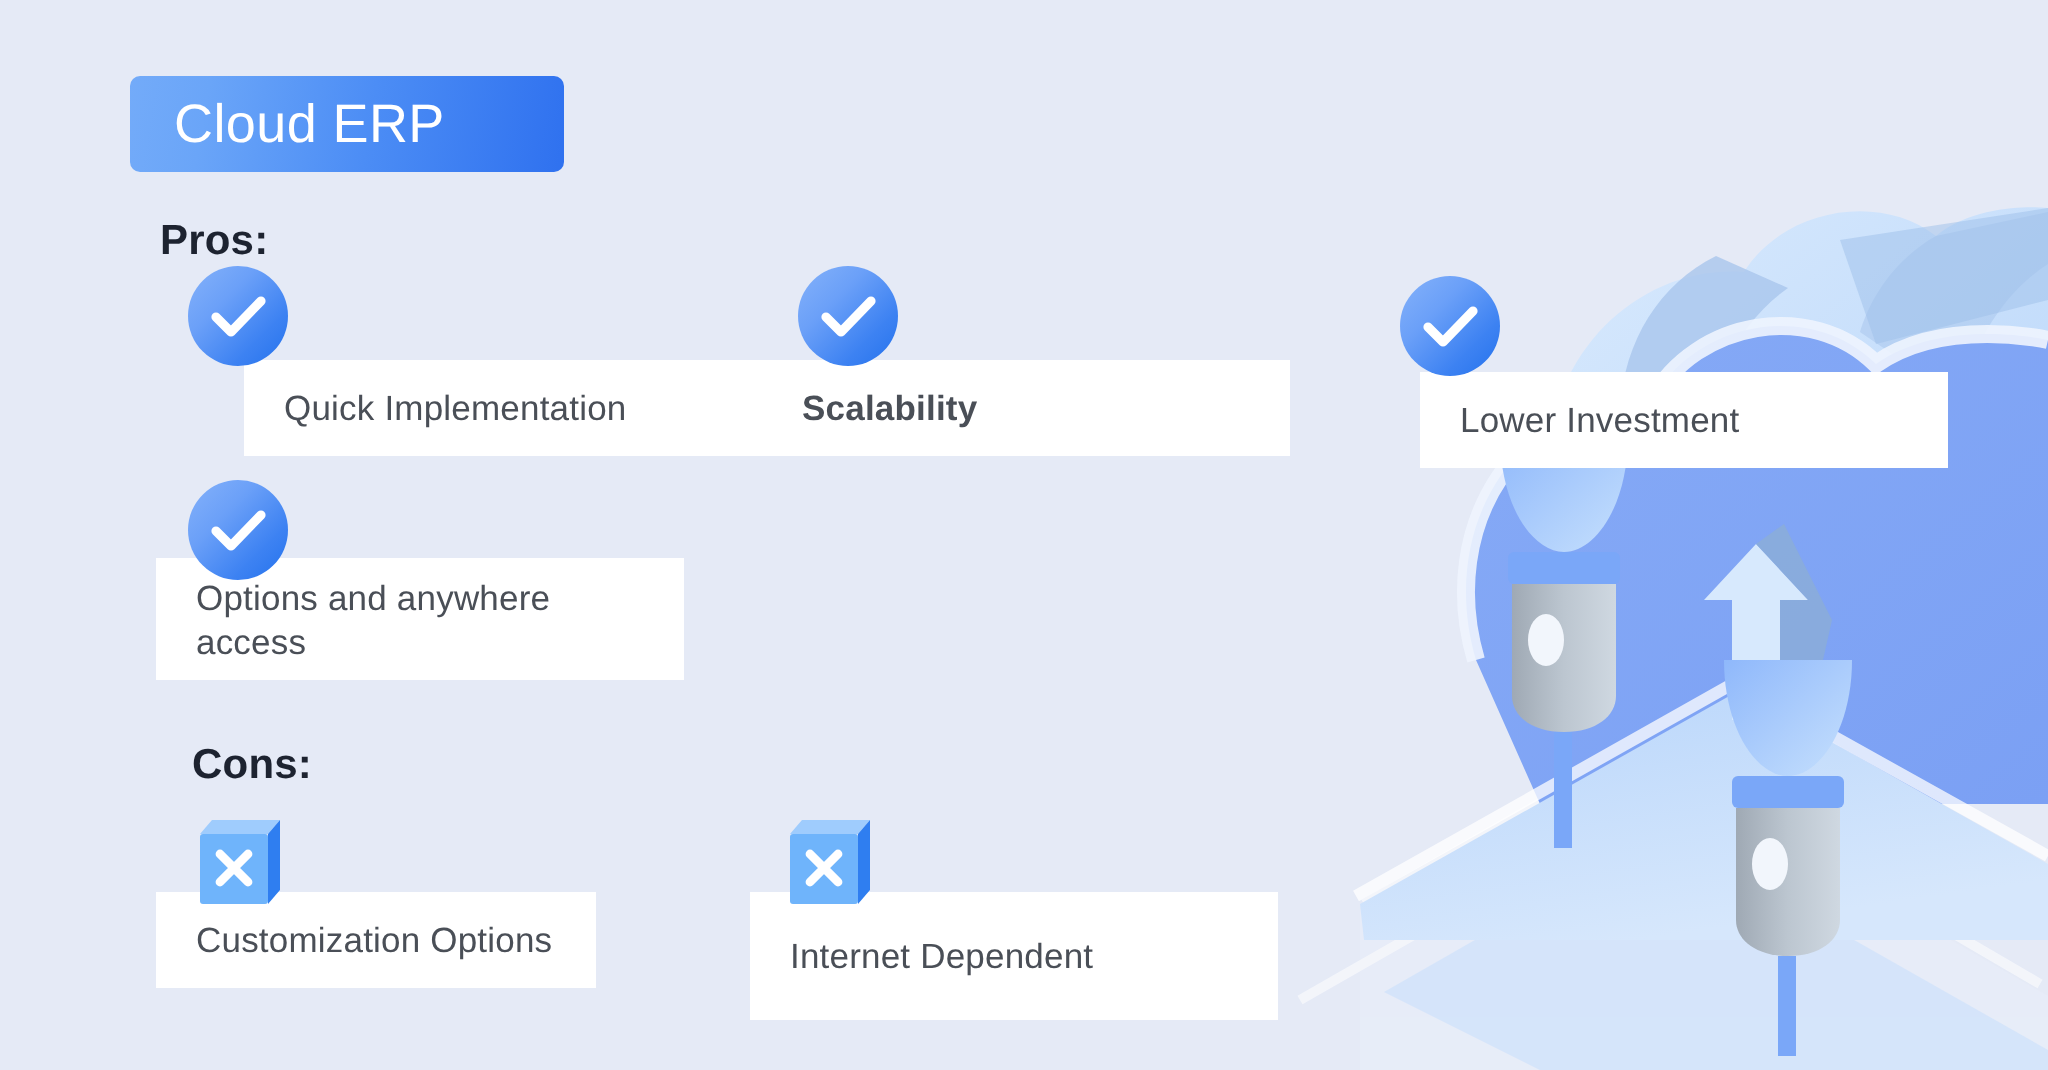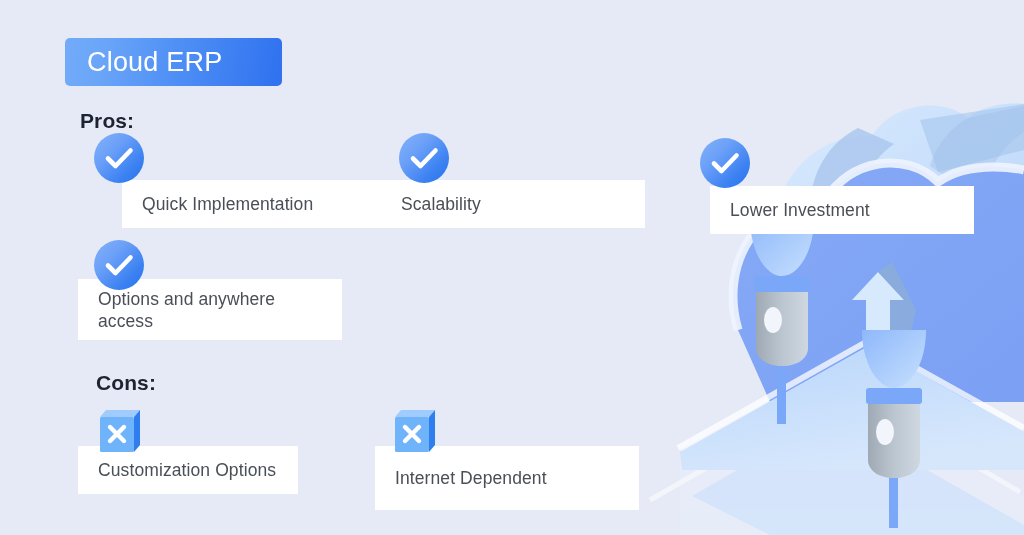--- a/index.html
+++ b/index.html
@@ -90,21 +90,21 @@
     width: 47px; height: 47px;
     z-index: 3;
   }
 
   
   #item-quick   { left: 78px;  top: 133px; }
   #item-quick   .item-card { left: 0px;  top: 47px; width: 264px; height: 48px; margin-left: 44px; }
   #item-quick   .check-icon { left: 16px; top: 0px; }
 
   #item-scal    { left: 381px; top: 133px; }
-  #item-scal    .item-card { left: 0px;  top: 47px; width: 264px; height: 48px; }
+  #item-scal    .item-card { left: 0px;  top: 47px; width: 264px; height: 48px; font-weight: bold; }
   #item-scal    .check-icon { left: 18px; top: 0px; }
 
   #item-lower   { left: 683px; top: 138px; }
   #item-lower   .item-card { left: 0px;  top: 48px; width: 264px; height: 48px; margin-left: 27px; }
   #item-lower   .check-icon { left: 17px; top: 0px; }
 
   #item-anytime { left: 78px;  top: 240px; }
   #item-anytime .item-card { left: 0px;  top: 39px; width: 264px; height: 61px; }
   #item-anytime .check-icon { left: 16px; top: 0px; }
 

